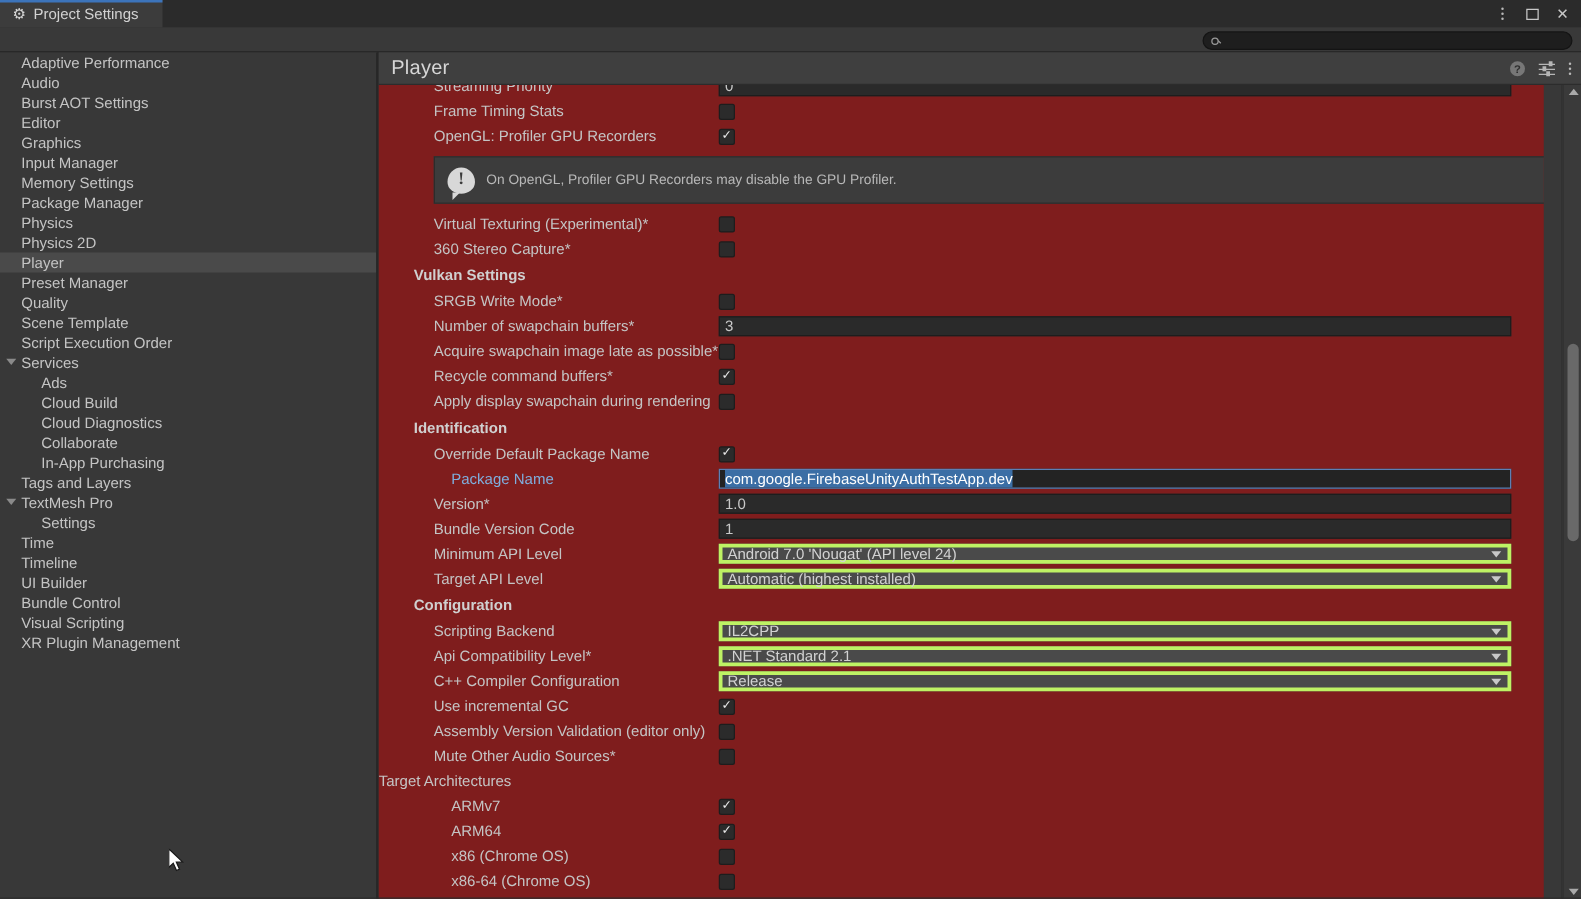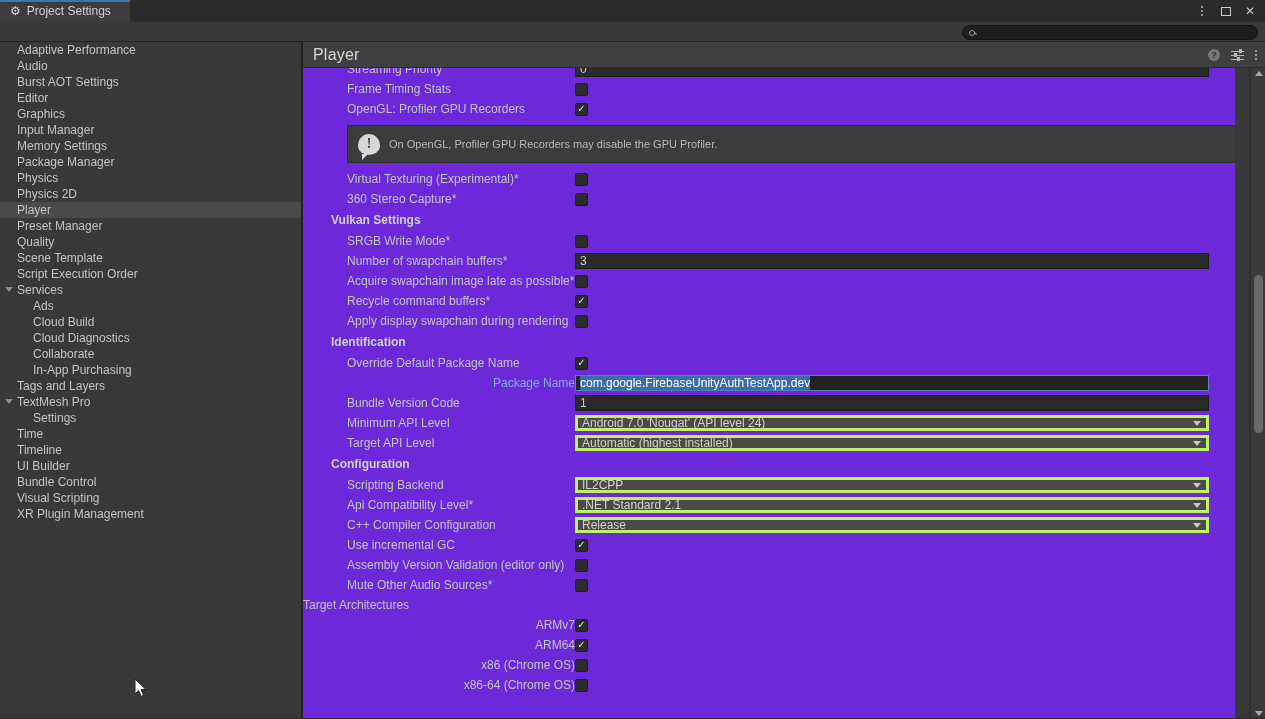--- a/index.html
+++ b/index.html
@@ -102,30 +102,30 @@
   .preset-icon i:nth-child(2){top:5px;}
   .preset-icon i:nth-child(3){top:9px;}
   .preset-icon b{position:absolute;width:3px;height:4px;background:#b6b6b6;}
   .preset-icon b:nth-child(4){top:-0.3px;left:8px;}
   .preset-icon b:nth-child(5){top:3.7px;left:3px;}
   .preset-icon b:nth-child(6){top:7.7px;left:6px;}
 
   
   .content {
     position:absolute; top:26px; left:0; width:932px; height:651px;
-    overflow:hidden; background:#6d28d9;
+    overflow:hidden; background:#7f1d1d;
   }
   .rows { position:absolute; top:-9px; left:0; width:946px; }
 
   .row { position:relative; height:20px; display:flex; align-items:center; }
   .row .label {
     font-size:12px; color:#c4c4c4; white-space:nowrap;
     padding-left:44px; width:272px; flex:0 0 272px;
   }
-  .row .label.l2 { padding-left:40px;text-align:right; }
+  .row .label.l2 { padding-left:58px; }
   .row .label.blue { color:#7faedd; }
   .section {
     height:22px; display:flex; align-items:center;
     font-size:12px; color:#d0d0d0; padding-left:28px; font-weight:bold;
   }
   .subhead { height:20px; display:flex; align-items:center; font-size:12px; color:#c4c4c4; }
 
   .cb {
     width:13px; height:13px; background:#2b2b2b;
     border:1px solid #1d1d1d; border-radius:2px;
@@ -350,20 +350,26 @@
             <div class="label">Override Default Package Name</div>
             <div class="cb">✓</div>
           </div>
           <div class="row">
             <div class="label l2 blue">Package Name</div>
             <div class="field focused">
               <span class="sel">com.google.FirebaseUnityAuthTestApp.dev</span>
             </div>
           </div>
           <div class="row">
+            <div class="label">Version*</div>
+            <div class="field">
+              <span>1.0</span>
+            </div>
+          </div>
+          <div class="row">
             <div class="label">Bundle Version Code</div>
             <div class="field">
               <span>1</span>
             </div>
           </div>
           <div class="row">
             <div class="label">Minimum API Level</div>
             <div class="dropdown">
               <span>Android 7.0 'Nougat' (API level 24)</span>
               <span class="arrow"></span>

